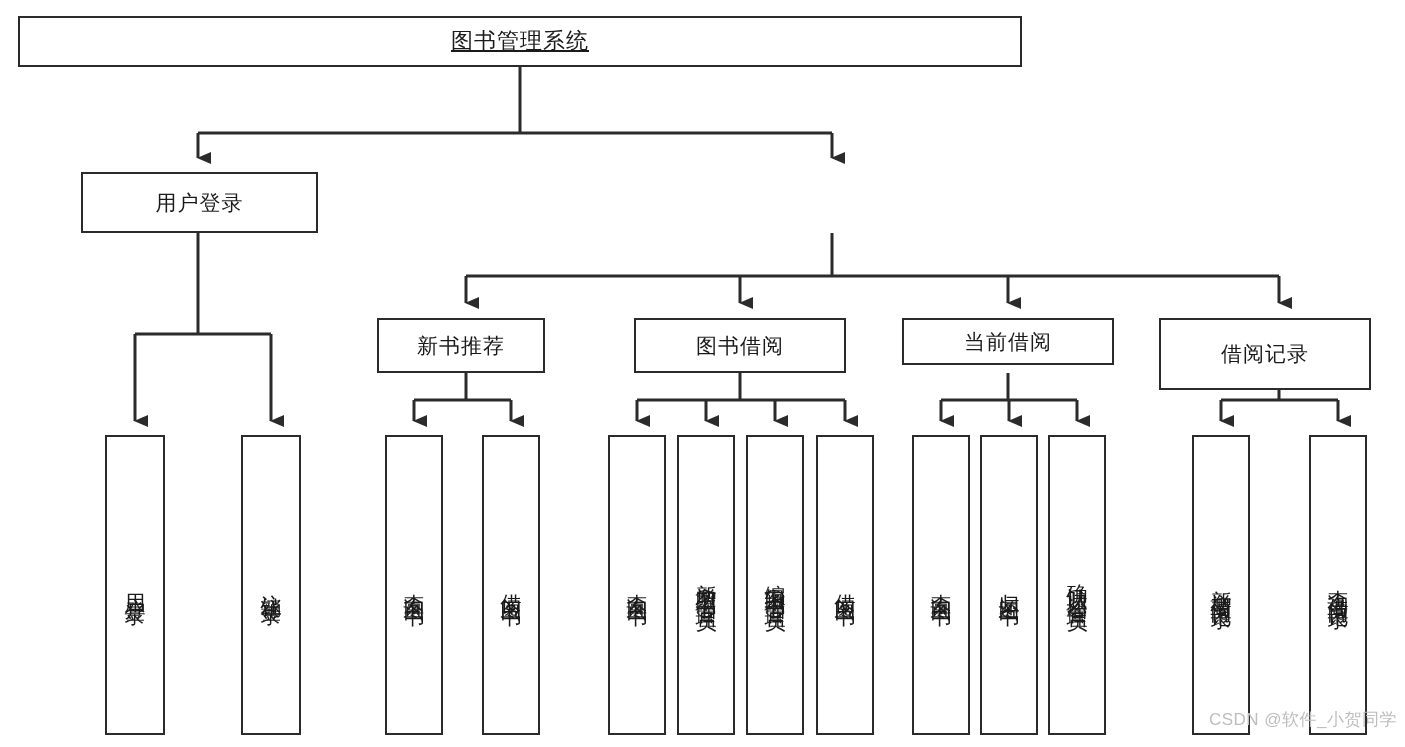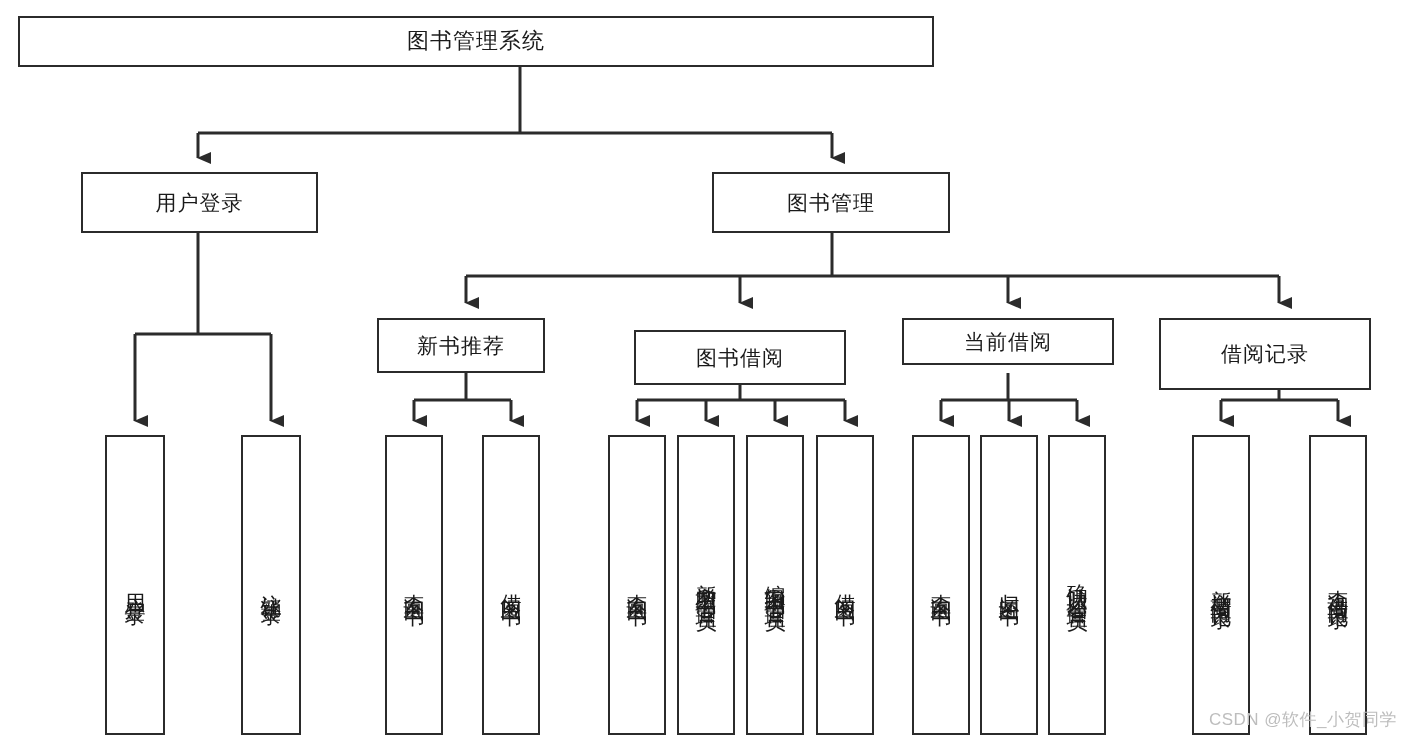--- a/index.html
+++ b/index.html
@@ -118,35 +118,32 @@
       <path d="M 1009 400 L 1009 421" marker-end="url(#arrow)"></path>
       <path d="M 1077 400 L 1077 421" marker-end="url(#arrow)"></path>
 
       <path d="M 1279 373 L 1279 400"></path>
       <path d="M 1221 400 L 1338 400"></path>
       <path d="M 1221 400 L 1221 421" marker-end="url(#arrow)"></path>
       <path d="M 1338 400 L 1338 421" marker-end="url(#arrow)"></path>
     </g>
   </svg>
 
-  <div class="node horizontal root" style="left:18px; top:16px; width:916px; height:51px;">
+  <div class="node horizontal root" style="left:18px; top:16px; width:1004px; height:51px;text-decoration:underline;">
     <span>图书管理系统</span>
   </div>
 
   <div class="node horizontal" style="left:81px; top:172px; width:237px; height:61px;">
     <span>用户登录</span>
   </div>
-  <div class="node horizontal" style="left:712px; top:172px; width:238px; height:61px;">
-    <span>图书管理</span>
-  </div>
 
   <div class="node horizontal" style="left:377px; top:318px; width:168px; height:55px;">
     <span>新书推荐</span>
   </div>
-  <div class="node horizontal" style="left:634px; top:318px; width:212px; height:55px;margin-top:12px;">
+  <div class="node horizontal" style="left:634px; top:318px; width:212px; height:55px;">
     <span>图书借阅</span>
   </div>
   <div class="node horizontal" style="left:902px; top:318px; width:212px; height:47px;">
     <span>当前借阅</span>
   </div>
   <div class="node horizontal" style="left:1159px; top:318px; width:212px; height:72px;">
     <span>借阅记录</span>
   </div>
 
   <div class="node vertical" style="left:105px; top:435px; width:60px; height:300px;">

